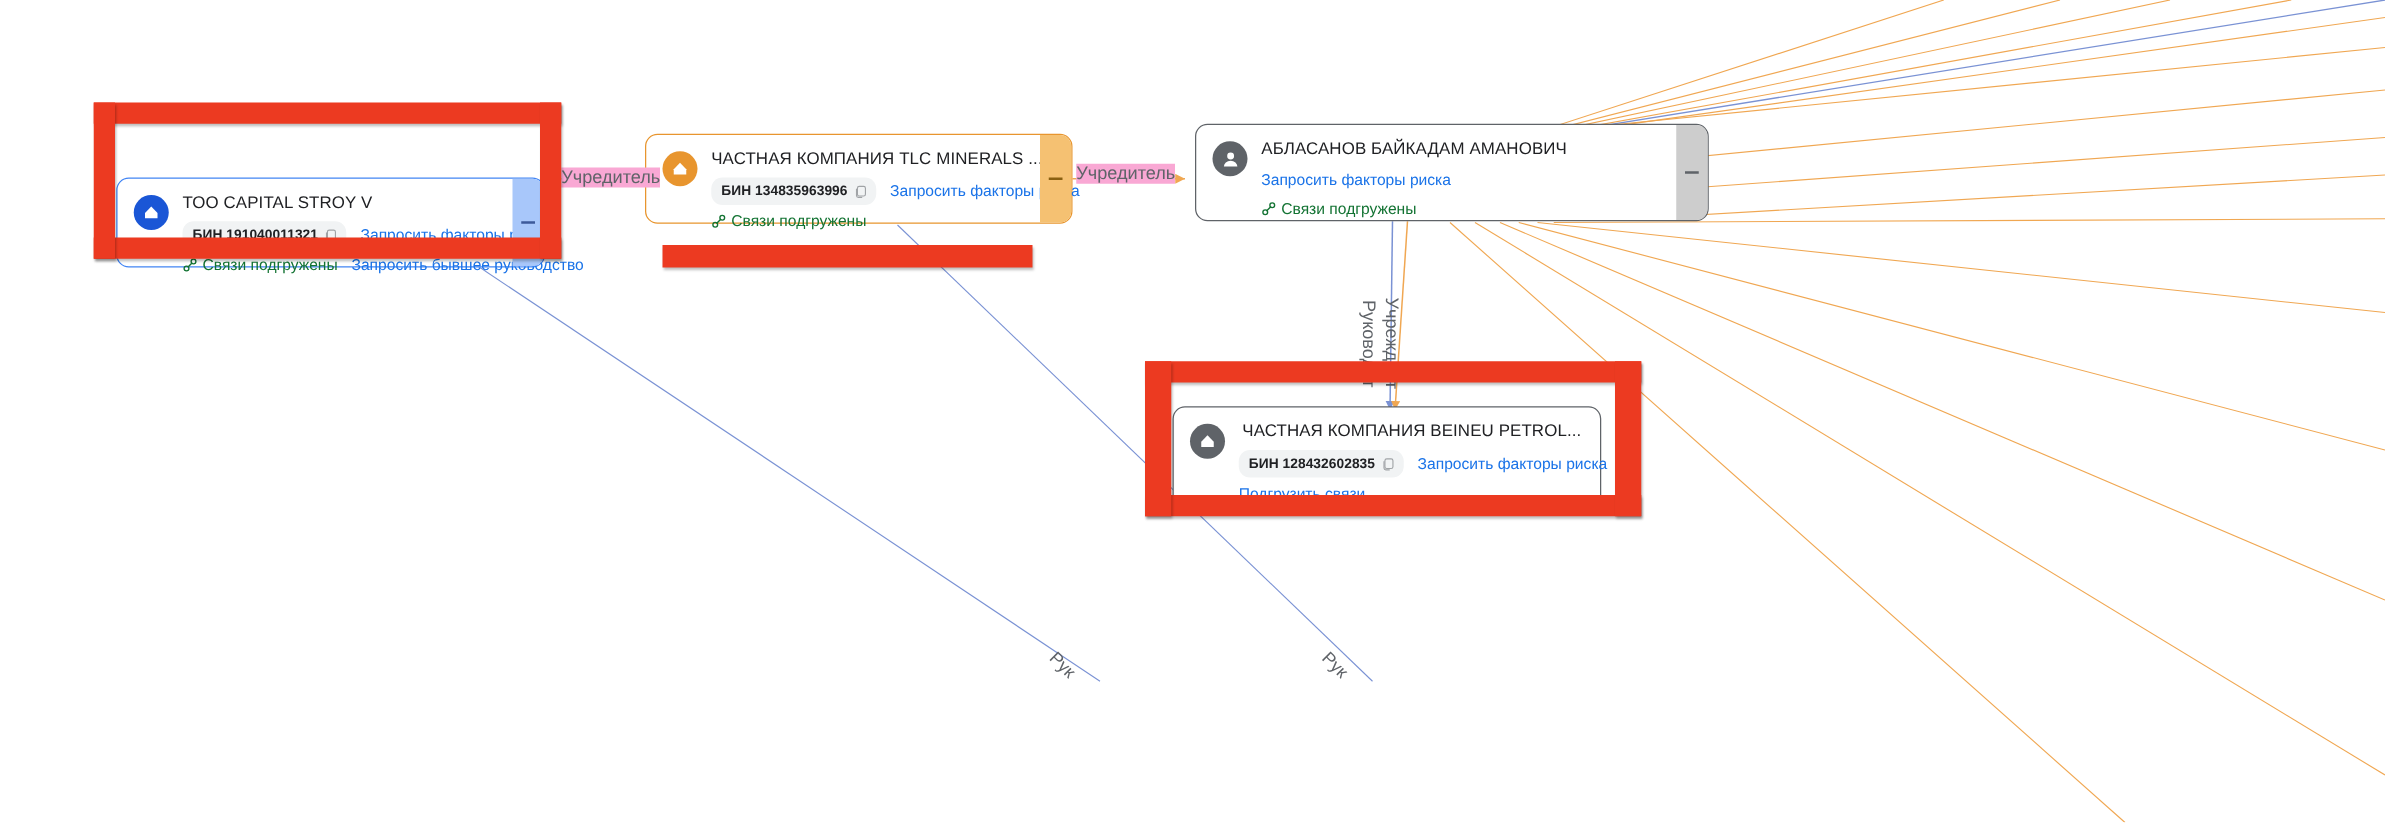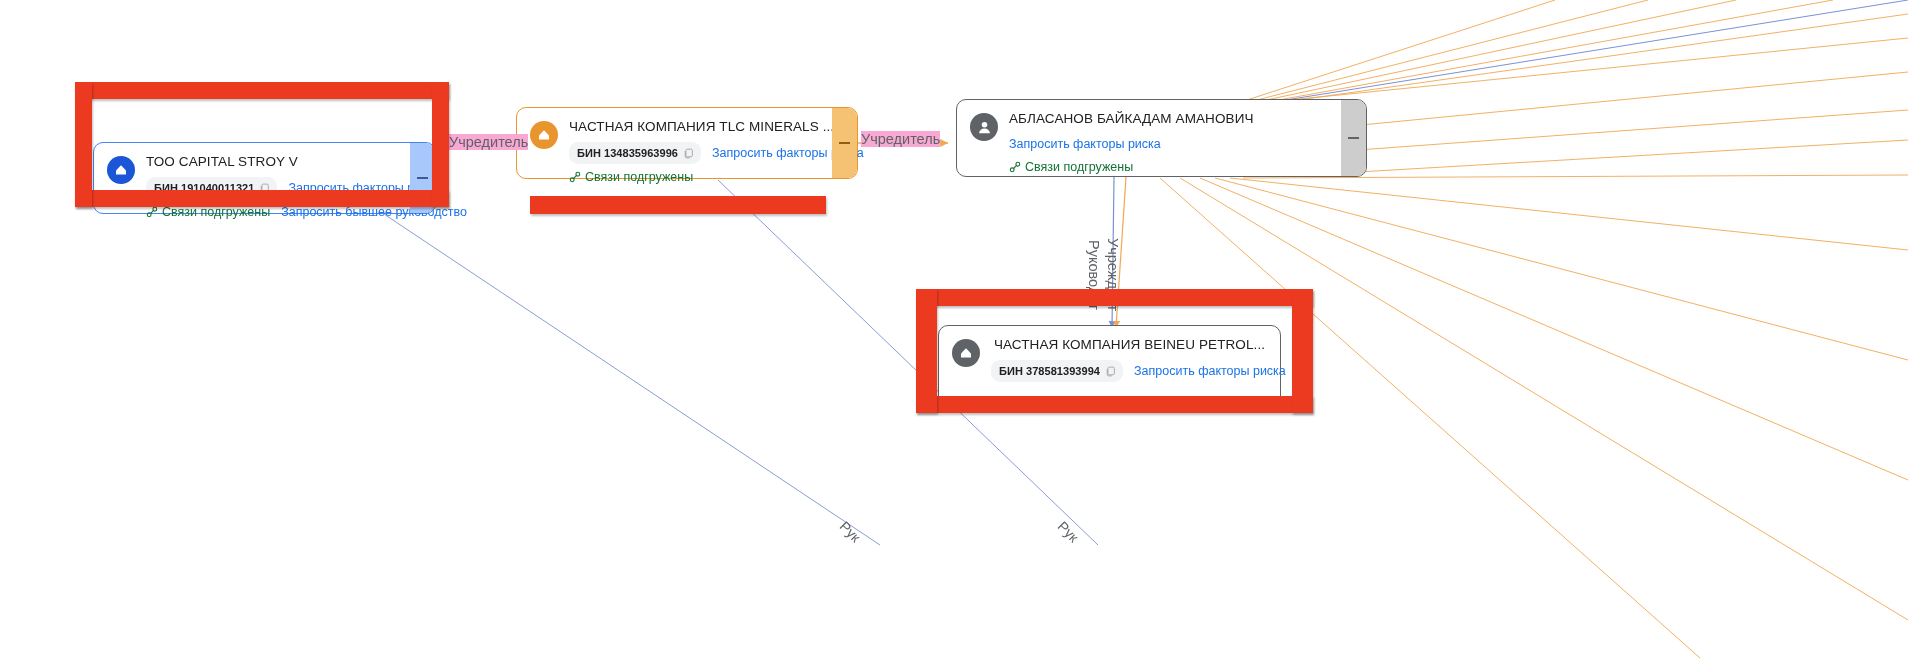--- a/index.html
+++ b/index.html
@@ -380,27 +380,30 @@
     <div class="node-body">
       <div class="node-avatar" style="background:#5f6368;">
         <svg width="16" height="16" viewBox="0 0 16 16">
           <path d="M8 3.2 L13 8.4 L13 12.6 L3 12.6 L3 8.4 Z" fill="#ffffff"></path>
         </svg>
       </div>
       <div class="node-content">
         <div class="node-title">ЧАСТНАЯ КОМПАНИЯ BEINEU PETROL...</div>
         <div class="node-row">
           <span class="bin-chip">
-            <span>БИН 378581393994</span>
+            <span>БИН 128432602835</span>
             <span class="copy-icon">
               <svg width="11" height="11" viewBox="0 0 12 12">
                 <rect x="3.2" y="1.2" width="7" height="8.4" rx="1.6" fill="none" stroke="#5f6368" stroke-width="1"></rect>
                 <path d="M2.4 3.2 v6 a1.6 1.6 0 0 0 1.6 1.6 h3.4" fill="none" stroke="#5f6368" stroke-width="1"></path>
               </svg>
             </span>
           </span>
           <span class="link ml">Запросить факторы риска</span>
         </div>
+        <div class="node-row second">
+          <span class="link">Подгрузить связи</span>
+        </div>
       </div>
     </div>
   </div>
 
 </div>
 
 </body></html>

